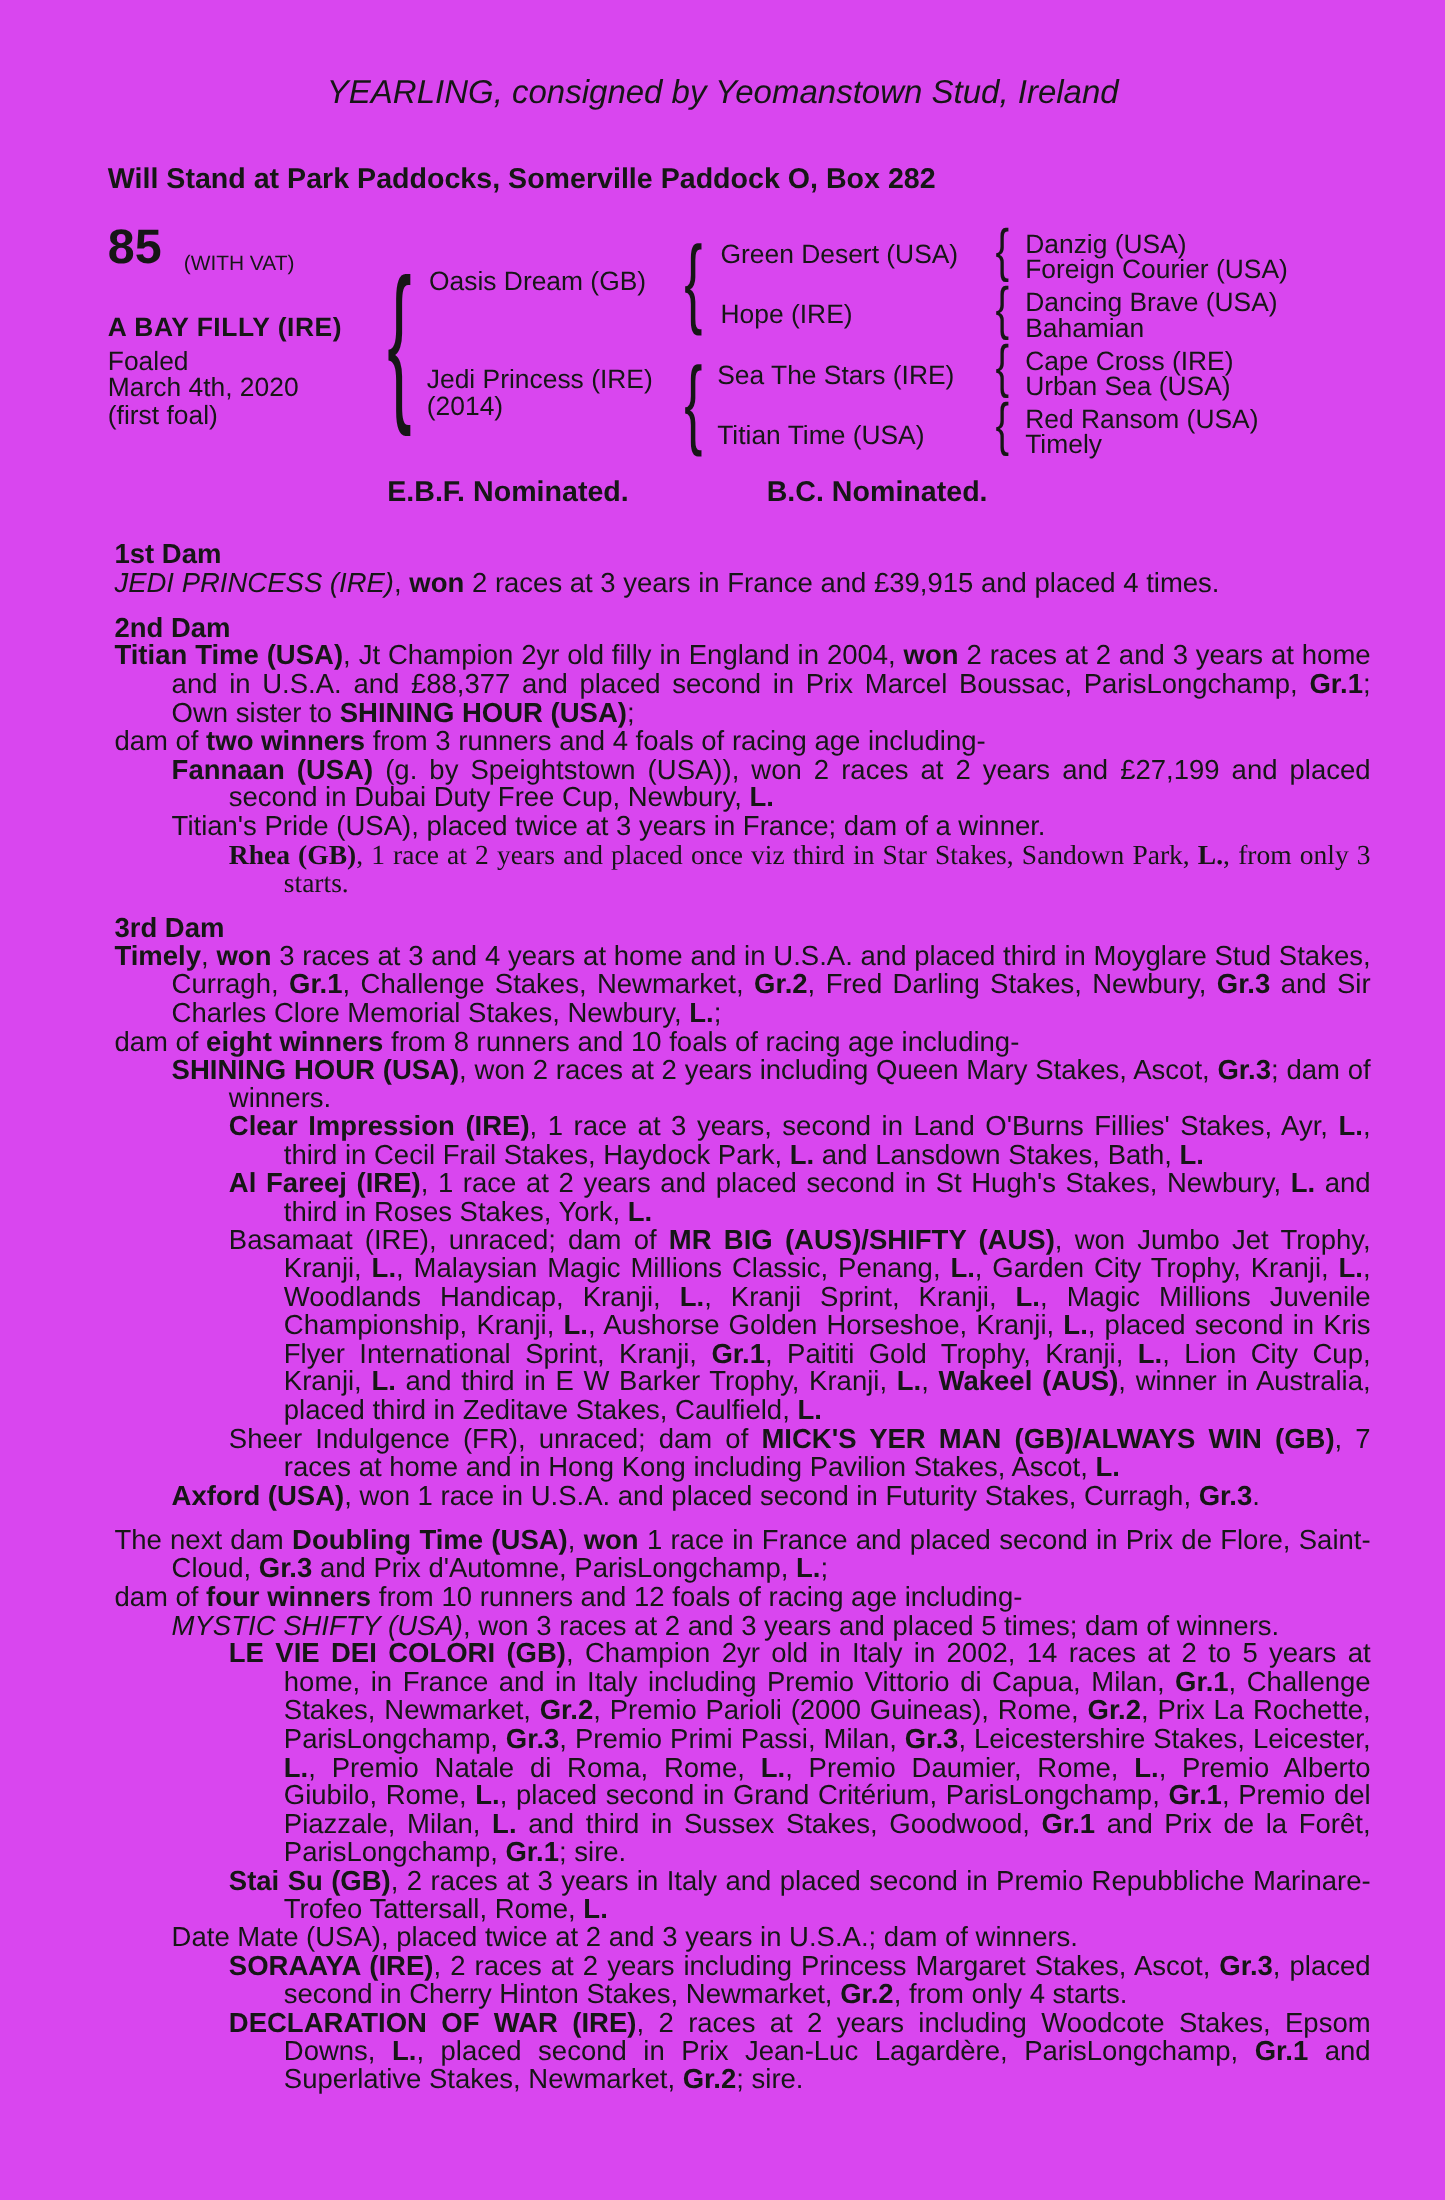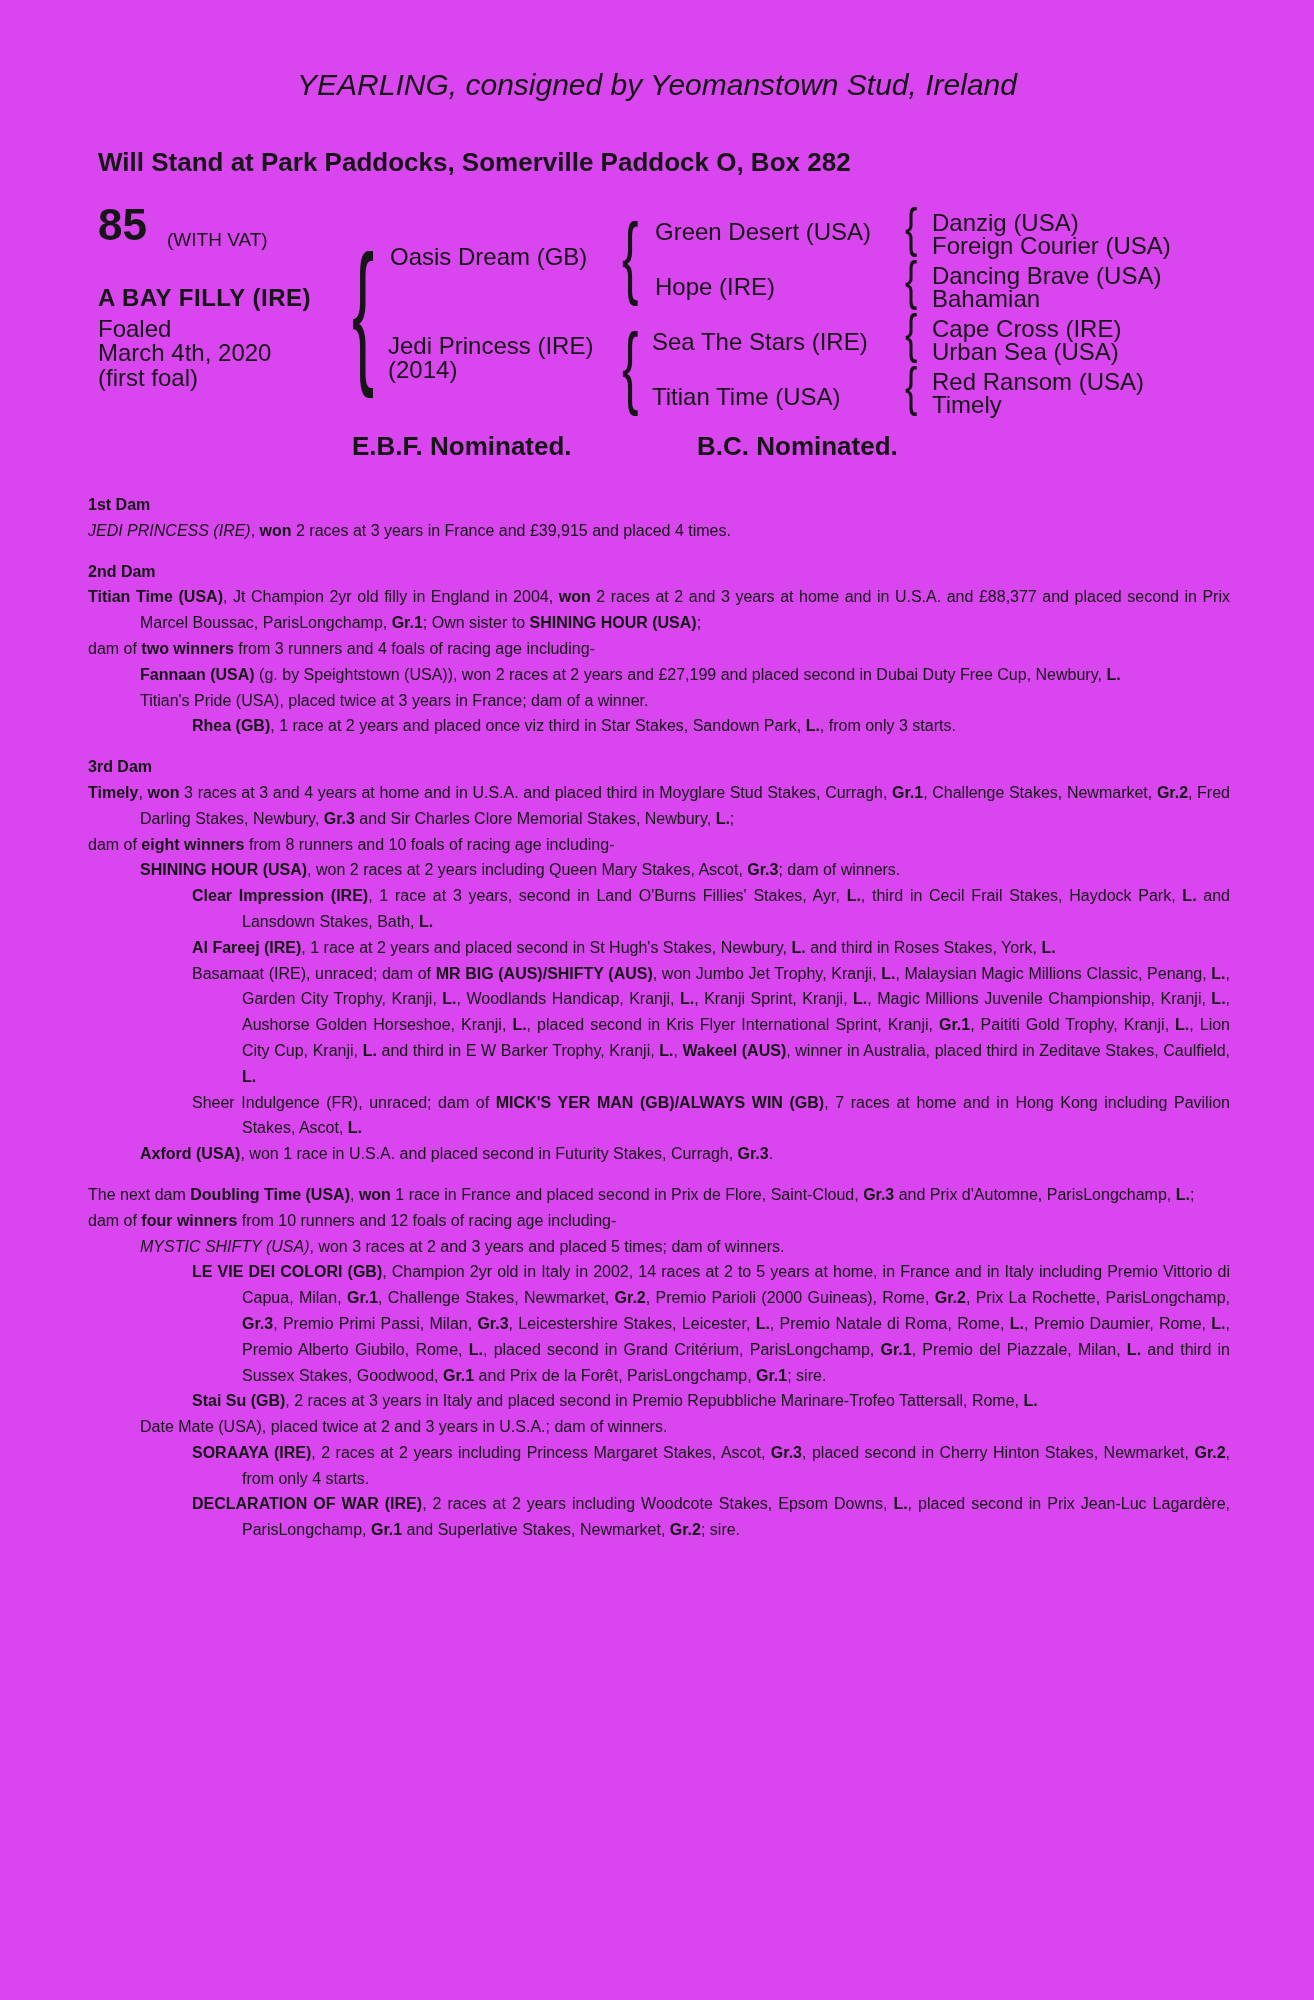--- a/index.html
+++ b/index.html
@@ -13,22 +13,22 @@
   .stand   { left:98px; top:147px; font-weight:bold; font-size:26px; }
   .lotnum  { left:98px; top:203px; font-weight:bold; font-size:44px; line-height:1; }
   .vat     { left:167px; top:229px; font-size:19px; }
   .hname   { left:98px; top:284px; font-weight:bold; font-size:24px; letter-spacing:0.5px; }
   .foal    { font-size:24px; line-height:24px; }
   .ped     { font-size:24px; line-height:24px; }
   .nom     { top:431px; font-weight:bold; font-size:26px; }
   .brace   { position:absolute; line-height:0.95; transform-origin:left top; font-weight:normal; }
   .brace::before { content:"{"; }
   .bodyflow {
-    position:absolute; left:88px; top:492px; width:1142px;
-    font-size:16px; line-height:25.8px;
+    position:absolute; left:104px; top:492px; width:1142px;
+    font-size:25px; line-height:25.8px;
   }
   .bh  { font-weight:bold; }
   .bp  { margin:0; text-align:justify; }
   .gap { margin-top:15px; }
   .b { font-weight:bold; }
   .i { font-style:italic; }
 </style>
 </head>
 <body>
 
@@ -75,21 +75,21 @@
   <div class="abs nom" style="left:697px;">B.C. Nominated.</div>
 
   <div class="bodyflow">
       <div class="bh">1st Dam</div>
       <p class="bp" style="padding-left: 52px; text-indent: -52px;"><span class="i">JEDI PRINCESS (IRE)</span><span>, </span><span class="b">won</span><span> 2 races at 3 years in France and £39,915 and placed 4 times.</span></p>
       <div class="bh gap">2nd Dam</div>
       <p class="bp" style="padding-left: 52px; text-indent: -52px;"><span class="b">Titian Time (USA)</span><span>, Jt Champion 2yr old filly in England in 2004, </span><span class="b">won</span><span> 2 races at 2 and 3 years at home and in U.S.A. and £88,377 and placed second in Prix Marcel Boussac, ParisLongchamp, </span><span class="b">Gr.1</span><span>; Own sister to </span><span class="b">SHINING HOUR (USA)</span><span>;</span></p>
       <p class="bp" style="padding-left: 52px; text-indent: -52px;"><span>dam of </span><span class="b">two winners</span><span> from 3 runners and 4 foals of racing age including-</span></p>
       <p class="bp" style="padding-left: 104px; text-indent: -52px;"><span class="b">Fannaan (USA)</span><span> (g. by Speightstown (USA)), won 2 races at 2 years and £27,199 and placed second in Dubai Duty Free Cup, Newbury, </span><span class="b">L.</span></p>
       <p class="bp" style="padding-left: 104px; text-indent: -52px;"><span>Titian's Pride (USA), placed twice at 3 years in France; dam of a winner.</span></p>
-      <p class="bp" style="padding-left: 154px; text-indent: -50px;"><span class="b">Rhea (GB)</span><span>, 1 race at 2 years and placed once viz third in Star Stakes, Sandown Park, </span><span class="b">L.</span><span>, from only 3 starts.</span></p>
+      <p class="bp" style="padding-left: 154px; text-indent: -50px; font-family: Liberation Serif, serif;"><span class="b">Rhea (GB)</span><span>, 1 race at 2 years and placed once viz third in Star Stakes, Sandown Park, </span><span class="b">L.</span><span>, from only 3 starts.</span></p>
       <div class="bh gap">3rd Dam</div>
       <p class="bp" style="padding-left: 52px; text-indent: -52px;"><span class="b">Timely</span><span>, </span><span class="b">won</span><span> 3 races at 3 and 4 years at home and in U.S.A. and placed third in Moyglare Stud Stakes, Curragh, </span><span class="b">Gr.1</span><span>, Challenge Stakes, Newmarket, </span><span class="b">Gr.2</span><span>, Fred Darling Stakes, Newbury, </span><span class="b">Gr.3</span><span> and Sir Charles Clore Memorial Stakes, Newbury, </span><span class="b">L.</span><span>;</span></p>
       <p class="bp" style="padding-left: 52px; text-indent: -52px;"><span>dam of </span><span class="b">eight winners</span><span> from 8 runners and 10 foals of racing age including-</span></p>
       <p class="bp" style="padding-left: 104px; text-indent: -52px;"><span class="b">SHINING HOUR (USA)</span><span>, won 2 races at 2 years including Queen Mary Stakes, Ascot, </span><span class="b">Gr.3</span><span>; dam of winners.</span></p>
       <p class="bp" style="padding-left: 154px; text-indent: -50px;"><span class="b">Clear Impression (IRE)</span><span>, 1 race at 3 years, second in Land O'Burns Fillies' Stakes, Ayr, </span><span class="b">L.</span><span>, third in Cecil Frail Stakes, Haydock Park, </span><span class="b">L.</span><span> and Lansdown Stakes, Bath, </span><span class="b">L.</span></p>
       <p class="bp" style="padding-left: 154px; text-indent: -50px;"><span class="b">Al Fareej (IRE)</span><span>, 1 race at 2 years and placed second in St Hugh's Stakes, Newbury, </span><span class="b">L.</span><span> and third in Roses Stakes, York, </span><span class="b">L.</span></p>
       <p class="bp" style="padding-left: 154px; text-indent: -50px;"><span>Basamaat (IRE), unraced; dam of </span><span class="b">MR BIG (AUS)/SHIFTY (AUS)</span><span>, won Jumbo Jet Trophy, Kranji, </span><span class="b">L.</span><span>, Malaysian Magic Millions Classic, Penang, </span><span class="b">L.</span><span>, Garden City Trophy, Kranji, </span><span class="b">L.</span><span>, Woodlands Handicap, Kranji, </span><span class="b">L.</span><span>, Kranji Sprint, Kranji, </span><span class="b">L.</span><span>, Magic Millions Juvenile Championship, Kranji, </span><span class="b">L.</span><span>, Aushorse Golden Horseshoe, Kranji, </span><span class="b">L.</span><span>, placed second in Kris Flyer International Sprint, Kranji, </span><span class="b">Gr.1</span><span>, Paititi Gold Trophy, Kranji, </span><span class="b">L.</span><span>, Lion City Cup, Kranji, </span><span class="b">L.</span><span> and third in E W Barker Trophy, Kranji, </span><span class="b">L.</span><span>, </span><span class="b">Wakeel (AUS)</span><span>, winner in Australia, placed third in Zeditave Stakes, Caulfield, </span><span class="b">L.</span></p>
       <p class="bp" style="padding-left: 154px; text-indent: -50px;"><span>Sheer Indulgence (FR), unraced; dam of </span><span class="b">MICK'S YER MAN (GB)/ALWAYS WIN (GB)</span><span>, 7 races at home and in Hong Kong including Pavilion Stakes, Ascot, </span><span class="b">L.</span></p>
       <p class="bp" style="padding-left: 104px; text-indent: -52px;"><span class="b">Axford (USA)</span><span>, won 1 race in U.S.A. and placed second in Futurity Stakes, Curragh, </span><span class="b">Gr.3</span><span>.</span></p>
       <p class="bp gap" style="padding-left: 52px; text-indent: -52px;"><span>The next dam </span><span class="b">Doubling Time (USA)</span><span>, </span><span class="b">won</span><span> 1 race in France and placed second in Prix de Flore, Saint-Cloud, </span><span class="b">Gr.3</span><span> and Prix d'Automne, ParisLongchamp, </span><span class="b">L.</span><span>;</span></p>

